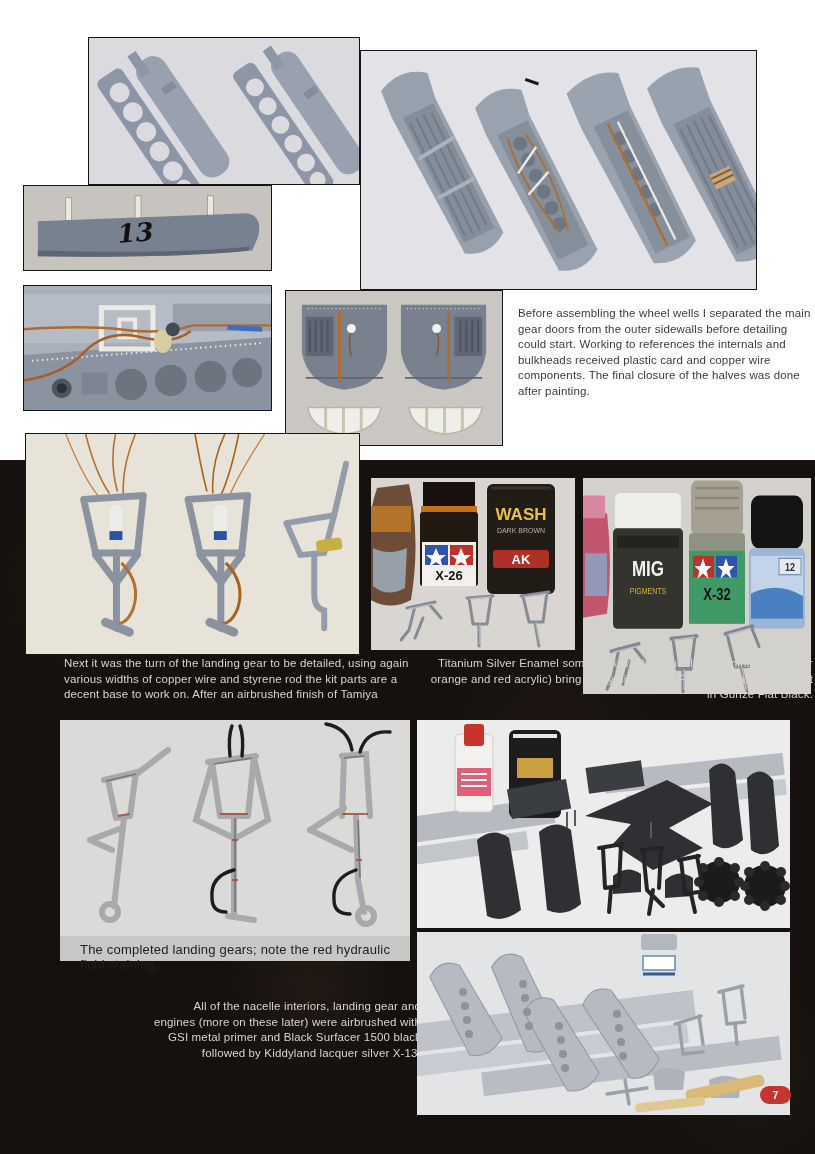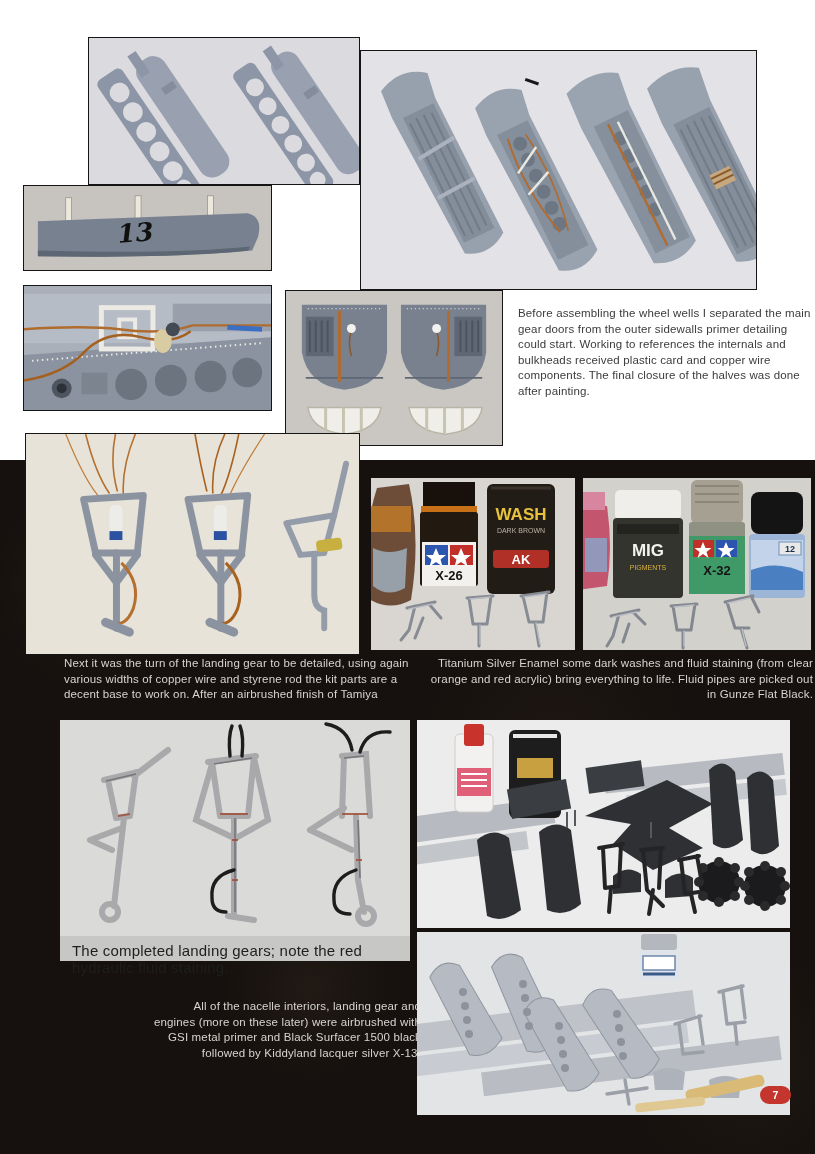--- a/index.html
+++ b/index.html
@@ -14,22 +14,22 @@
       radial-gradient(circle 170px at 92% 88%, rgba(86,66,50,.12), transparent 70%),
       radial-gradient(circle 110px at 55% 12%, rgba(82,62,48,.10), transparent 70%),
       radial-gradient(circle 90px at 25% 55%, rgba(96,74,56,.10), transparent 70%);}
   .photo{position:absolute;border:1px solid #151515;box-sizing:border-box;overflow:hidden;}
   .photo.noborder{border:none;}
   .photo svg{display:block;width:100%;height:100%;}
   .cap{position:absolute;font-size:11.5px;line-height:15.6px;letter-spacing:.15px;}
   .cap.dark-text{color:#3b3b3b;}
   .cap.light-text{color:#d6d4d1;}
   .cap.right-align{text-align:right;}
-  .caption-bar{position:absolute;background:#c7c7c5;color:#1e1e1e;font-size:15px;
-    letter-spacing:.2px;padding:6px 8px 0 12px;box-sizing:border-box;}
+  .caption-bar{position:absolute;background:#c7c7c5;color:#1e1e1e;font-size:13px;
+    letter-spacing:.2px;padding:6px 8px 0 20px;box-sizing:border-box;}
   .page-pill{position:absolute;background:#c4352d;color:#ffffff;border-radius:9px;
     width:31px;height:18px;font-size:10.5px;font-weight:bold;text-align:center;
     line-height:18px;z-index:5;}
 </style>
 </head>
 <body>
 
 <div id="page">
 
   <div class="dark-section"></div>
@@ -169,21 +169,21 @@
       </g>
       <path d="M22 118 L96 118 Q92 142 59 145 Q26 142 22 118 Z" fill="#efeee8" stroke="#b9b5a6" stroke-width="1.5"></path>
       <path d="M40 118 L40 141 M58 118 L58 144 M76 118 L76 141" stroke="#c8c4b2" stroke-width="3"></path>
       <g transform="translate(102 0)">
         <path d="M22 118 L96 118 Q92 142 59 145 Q26 142 22 118 Z" fill="#efeee8" stroke="#b9b5a6" stroke-width="1.5"></path>
         <path d="M40 118 L40 141 M58 118 L58 144 M76 118 L76 141" stroke="#c8c4b2" stroke-width="3"></path>
       </g>
     </svg>
   </div>
 
-  <div class="cap dark-text" style="left:518px;top:306px;width:296px;">Before assembling the wheel wells I separated the main gear doors from the outer sidewalls primer detailing could start. Working to references the internals and bulkheads received plastic card and copper wire components. The final closure of the halves was done after painting.</div>
+  <div class="cap dark-text" style="left:518px;top:306px;width:296px;">Before assembling the wheel wells I separated the main gear doors from the outer sidewalls before detailing could start. Working to references the internals and bulkheads received plastic card and copper wire components. The final closure of the halves was done after painting.</div>
 
   <div class="photo" style="left:25px;top:433px;width:335px;height:222px;z-index:2;">
     <svg viewBox="0 0 335 222" preserveAspectRatio="none">
       <rect width="335" height="222" fill="#e7e3d9"></rect>
       <path d="M60 0 Q70 40 84 60 M90 0 Q84 30 92 58 M110 0 Q96 34 98 62" stroke="#b5702f" stroke-width="1.6" fill="none"></path>
       <path d="M170 0 Q176 34 182 58 M200 0 Q186 30 188 60 M214 0 Q206 40 196 62" stroke="#a8621f" stroke-width="1.6" fill="none"></path>
       <path d="M40 0 Q60 50 76 66 M240 0 Q214 40 204 64" stroke="#c07a38" stroke-width="1.2" fill="none"></path>
       <g stroke="#8b93a1" stroke-width="7" stroke-linecap="round" fill="none">
         <path d="M58 66 L118 62 M58 66 L70 120 M118 62 L112 120 M70 120 L112 120"></path>
         <path d="M91 120 L91 196"></path>
@@ -236,21 +236,21 @@
         <path d="M36 130 L64 124 M44 128 L38 152 M58 126 L70 140 M38 152 L30 162 M52 140 L44 160"></path>
         <path d="M96 120 L122 118 M98 120 L102 146 M120 118 L116 146 M102 146 L116 146 M108 146 L108 168"></path>
         <path d="M150 118 L178 114 M152 118 L158 144 M176 114 L172 144 M158 144 L172 144 M164 144 L168 168"></path>
       </g>
       <g stroke="#b9bcc2" stroke-width="1.4" stroke-linecap="round" fill="none">
         <path d="M38 131 L62 126 M99 121 L119 119 M153 119 L175 116 M109 147 L109 166 M165 145 L169 166"></path>
       </g>
     </svg>
   </div>
 
-  <div class="photo noborder" style="left:583px;top:478px;width:228px;height:172px;">
+  <div class="photo noborder" style="left:583px;top:478px;width:228px;height:216px;">
     <svg viewBox="0 0 228 172" preserveAspectRatio="none">
       <rect width="228" height="172" fill="#d3d1cc"></rect>
       <path d="M-6 30 L24 28 Q30 70 24 108 L-6 112 Z" fill="#c4556e"></path>
       <rect x="-6" y="14" width="28" height="18" fill="#d886a0"></rect>
       <rect x="2" y="60" width="22" height="34" fill="#7fb4d8" opacity="0.7"></rect>
       <rect x="32" y="12" width="66" height="30" rx="5" fill="#efeeea"></rect>
       <rect x="30" y="40" width="70" height="80" rx="4" fill="#34342e"></rect>
       <rect x="34" y="46" width="62" height="10" fill="#23231f"></rect>
       <text x="65" y="78" font-size="17" font-weight="bold" text-anchor="middle" fill="#f2f2ee">MIG</text>
       <text x="65" y="92" font-size="7" text-anchor="middle" fill="#d8b040">PIGMENTS</text>

